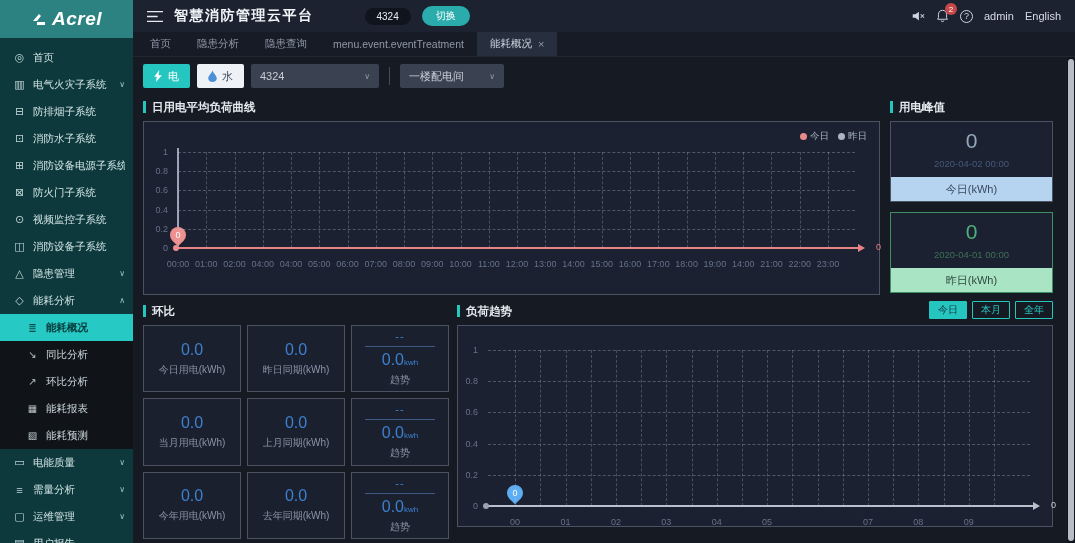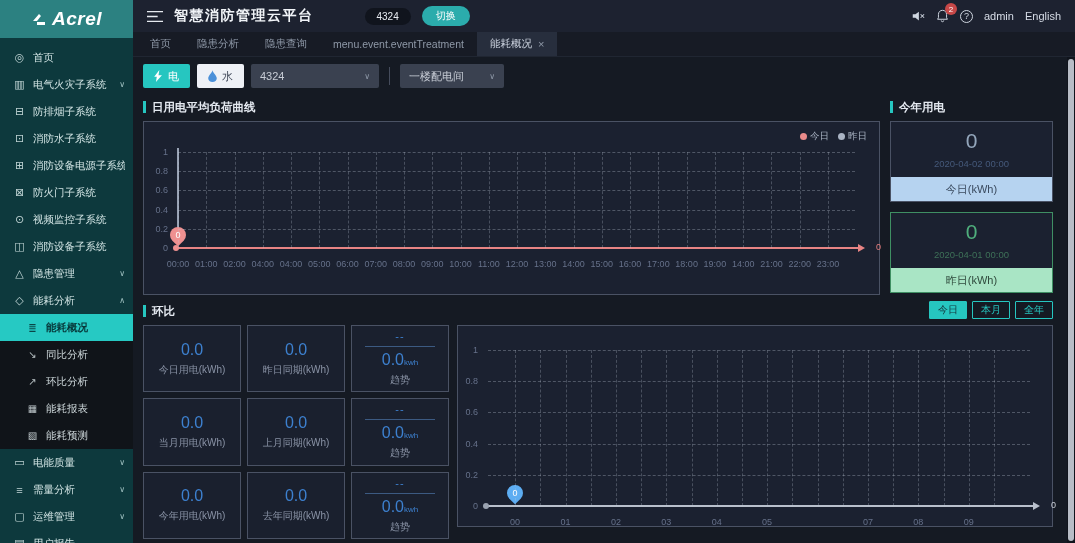--- a/index.html
+++ b/index.html
@@ -376,21 +376,21 @@
             <span style="left: 87.6522%;">21:00</span>
             <span style="left: 91.8261%;">22:00</span>
             <span style="left: 96%;">23:00</span>
           </div>
       </div>
     </div>
 
     <div class="panel p-peak">
       <div class="sec-title">
           <i class="accent"></i>
-          <span>今年用电</span>
+          <span>用电峰值</span>
         </div>
       <div class="peak-card">
         <div class="peak-value">0</div>
         <div class="peak-date">2020-04-02 00:00</div>
         <div class="peak-footer today">今日(kWh)</div>
       </div>
       <div class="peak-card yesterday">
         <div class="peak-value">0</div>
         <div class="peak-date">2020-04-01 00:00</div>
         <div class="peak-footer yest">昨日(kWh)</div>
@@ -442,20 +442,24 @@
         <div class="hb-card">
             <div class="hb-dash">--</div>
             <div class="hb-divider"></div>
             <div><span class="hb-value">0.0</span><span class="hb-unit">kwh</span></div>
             <div class="hb-label">趋势</div>
           </div>
       </div>
     </div>
 
     <div class="panel p-trend">
+      <div class="sec-title">
+          <i class="accent"></i>
+          <span>负荷趋势</span>
+        </div>
       <div class="range-group">
         <button class="range-btn active">今日</button>
         <button class="range-btn">本月</button>
         <button class="range-btn">全年</button>
       </div>
       <div class="chart-box c2">
         <div class="yticks">
             <span style="top: 0%;">1</span>
             <span style="top: 20%;">0.8</span>
             <span style="top: 40%;">0.6</span>

